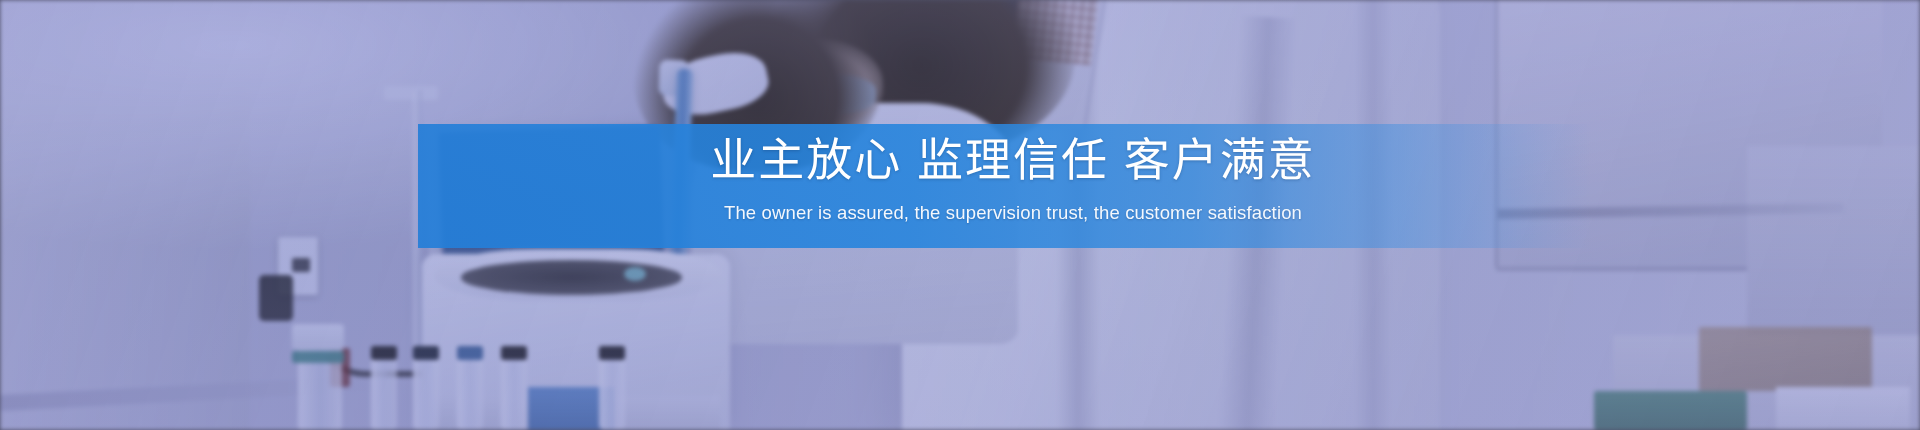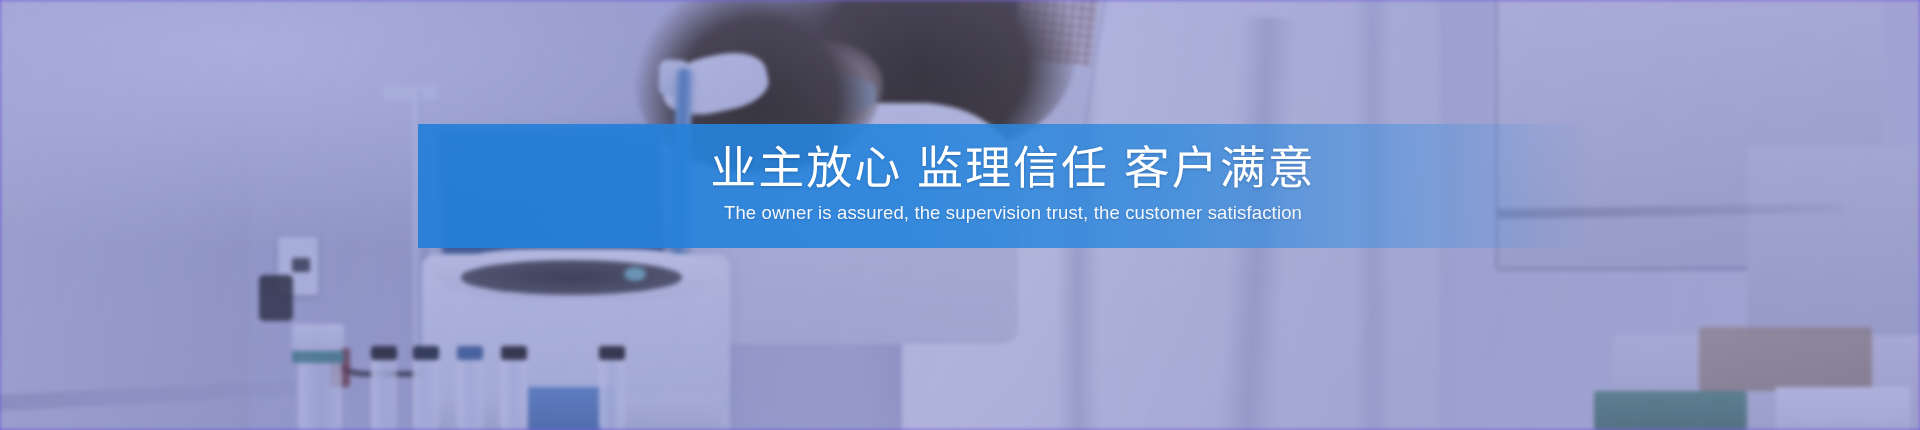--- a/index.html
+++ b/index.html
@@ -4,21 +4,21 @@
 <title>Banner</title>
 <style>
   html,body{margin:0;padding:0;background:#fff;}
   body{font-family:"Liberation Sans","DejaVu Sans",sans-serif;}
 
   .banner{
     position:relative;
     width:1920px;
     height:430px;
     overflow:hidden;
-    background:#8b5cf6;
+    background:#404040;
   }
 
   
   .photo{
     position:absolute; inset:0;
     overflow:hidden;
     filter:blur(2.2px) saturate(0.85);
   }
   .photo > *{position:absolute;}
 
@@ -331,21 +331,21 @@
     white-space:nowrap;
     text-shadow:0 1px 3px rgba(20,60,110,.35);
   }
   .subline{
     font-family:"Liberation Sans","DejaVu Sans",sans-serif;
     font-size:18.5px;
     line-height:1.3;
     letter-spacing:.15px;
     color:#f4f8fd;
     font-weight:400;
-    margin:4px;
+    margin:12px;
     white-space:nowrap;
     text-shadow:0 1px 2px rgba(20,60,110,.3);
     text-align:right;
   }
 </style>
 </head>
 <body>
 
 <div class="banner">
 

